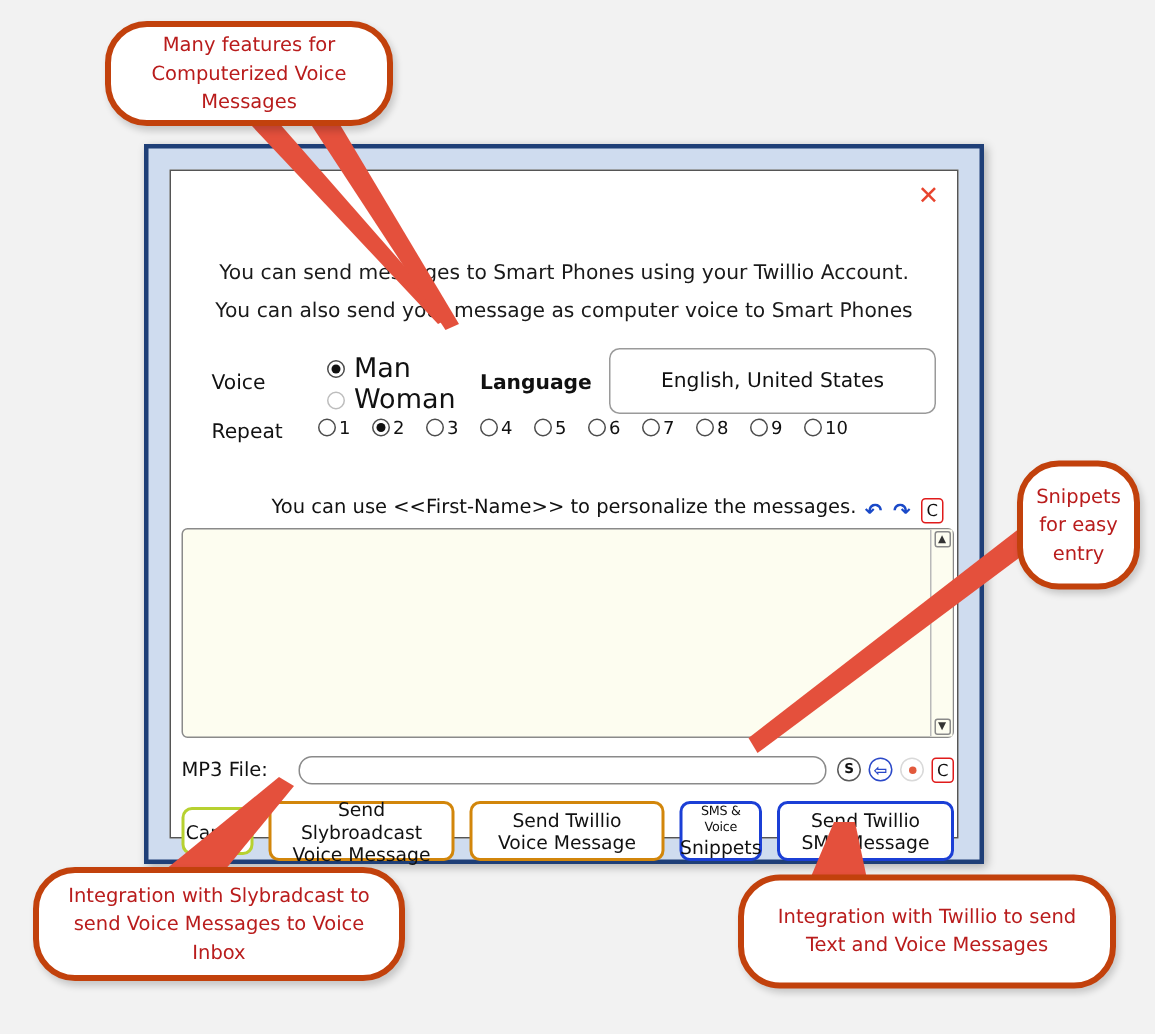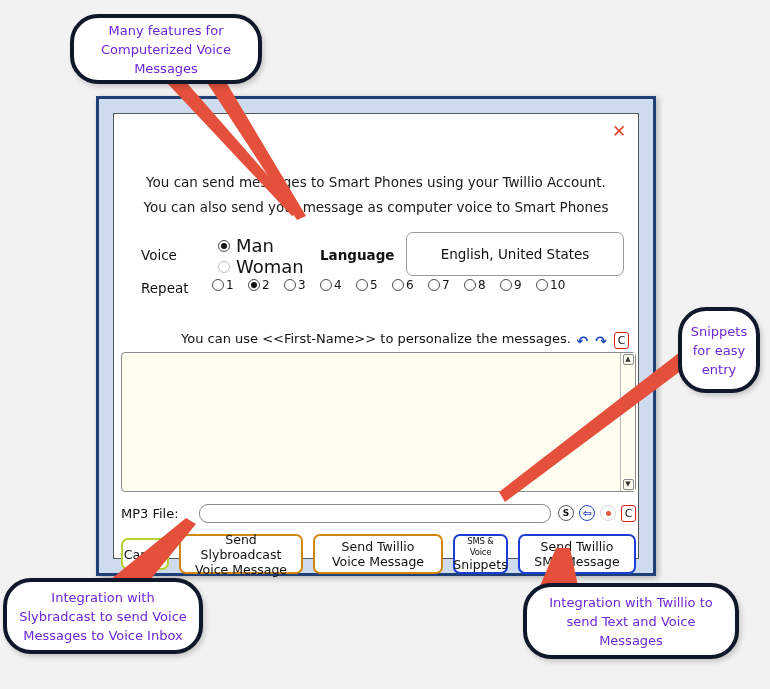--- a/index.html
+++ b/index.html
@@ -162,36 +162,36 @@
   .btn-tw-voice{border:2px solid #d2860b;width:130px;height:40px;}
   .btn-snip{border:2px solid #1b3fd6;width:55px;height:40px;}
   .btn-snip .sml{font-size:8.5px;line-height:11px;letter-spacing:-.2px;}
   .btn-snip .big{font-size:12.5px;line-height:14px;}
   .btn-sms{border:2px solid #1b3fd6;width:118px;height:40px;}
 
   
   .callout{
     position:absolute;
     background:#fff;
-    border:4px solid #0f172a;
+    border:4px solid #c2410c;
     border-radius:28px;
-    color:#6d28d9;
+    color:#b91c1c;
     font-size:13px;
     line-height:19px;
     text-align:center;
     display:flex;align-items:center;justify-content:center;
     box-sizing:border-box;
     box-shadow:2px 3px 5px rgba(0,0,0,.18);
     padding:4px 8px;
     z-index:5;
   }
   .co-top{left:70px;top:14px;width:192px;height:70px;}
   .co-snip{left:678px;top:307px;width:82px;height:86px;font-size:13px;}
-  .co-sly{left:3px;top:578px;width:200px;height:76px;}
-  .co-twilio{left:492px;top:583px;width:216px;height:76px;margin-left:31px;}
+  .co-sly{left:22px;top:578px;width:248px;height:76px;}
+  .co-twilio{left:492px;top:583px;width:252px;height:76px;}
 
   .arrows{position:absolute;inset:0;pointer-events:none;z-index:4;}
 </style>
 </head>
 <body>
 
 <div id="stage">
 
   <div class="dialog-outer">
     <div class="dialog-inner">

